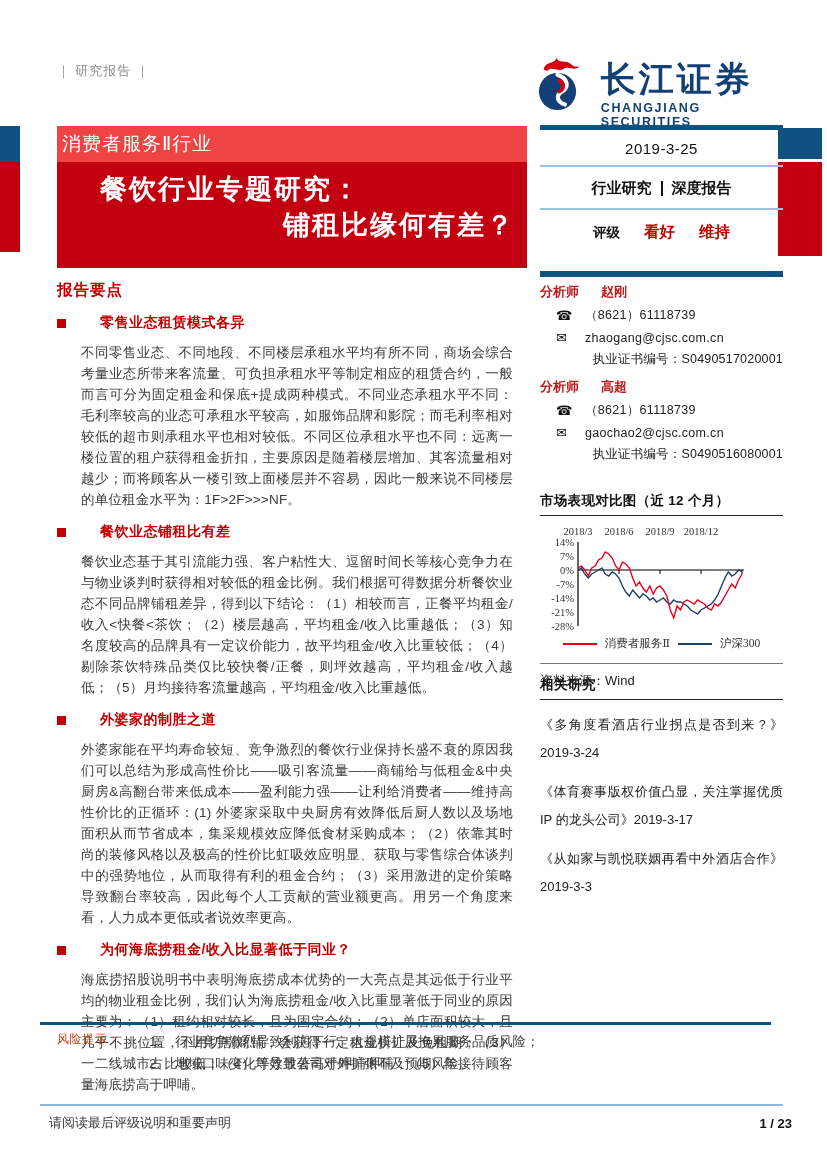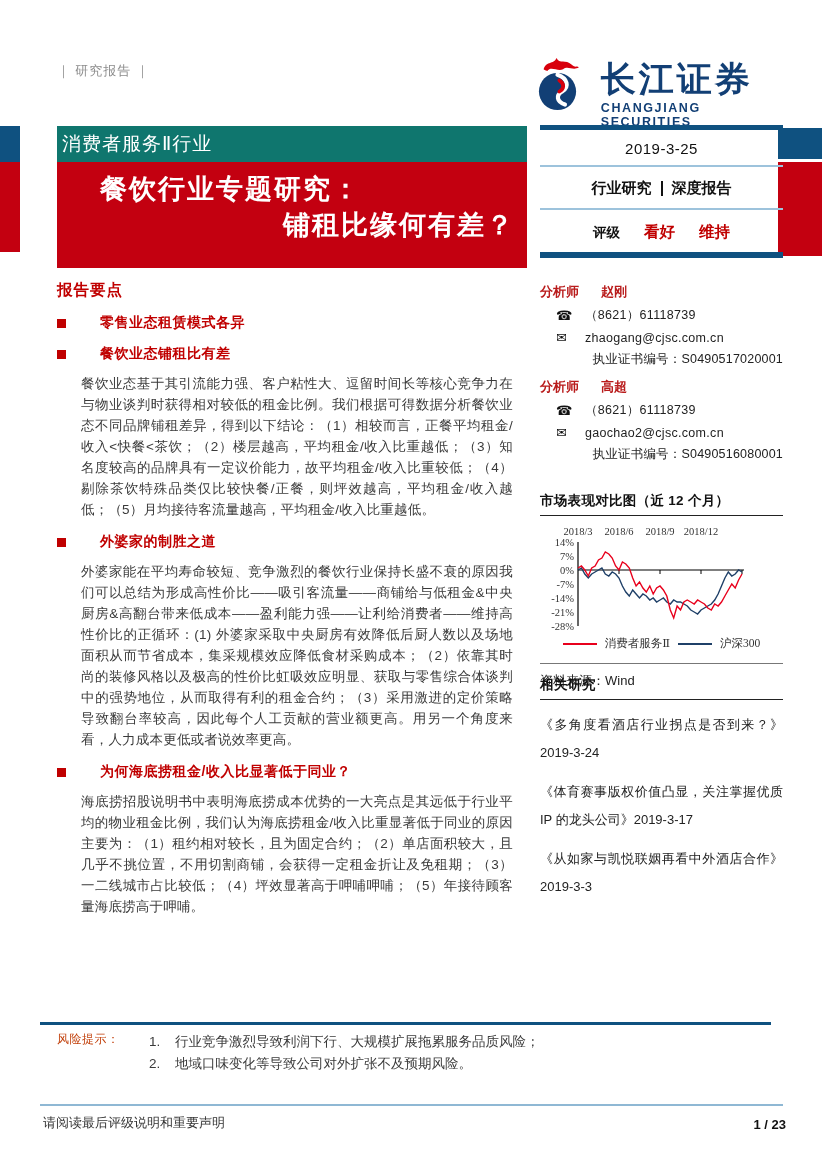--- a/index.html
+++ b/index.html
@@ -16,38 +16,38 @@
 
   
   .logo { left:538px; top:54px; width:245px; display:flex; align-items:flex-start; }
   .logo-icon { width:46px; height:62px; }
   .logo-txt { margin-left:20px; padding-top:8px; }
   .logo-cn { font-size:35px; font-weight:bold; color:#123f75; letter-spacing:3px; line-height:36px; font-family:"Liberation Serif","DejaVu Serif",serif; }
   .logo-en { font-size:12.5px; font-weight:bold; color:#123f75; letter-spacing:1.6px; margin-top:3px; }
 
   
   .band-strip-l { left:0; top:126px; width:20px; height:36px; background:#0f5180; }
-  .band-main   { left:57px; top:126px; width:470px; height:36px; background:#0f766e; display:flex; align-items:center; }
+  .band-main   { left:57px; top:126px; width:470px; height:36px; background:#ef4444; display:flex; align-items:center; }
   .band-main span { color:#fff; font-size:19px; letter-spacing:1px; padding-left:5px; }
   .red-strip-l { left:0; top:162px; width:20px; height:90px; background:#c30010; }
   .title-box   { left:57px; top:162px; width:470px; height:106px; background:#c30010; }
   .title-l1 { position:absolute; left:43px; top:9px; color:#fff; font-size:27px; font-weight:bold; letter-spacing:2px; font-family:"Liberation Serif","DejaVu Serif",serif; }
   .title-l2 { position:absolute; right:12px; top:45px; color:#fff; font-size:27px; font-weight:bold; letter-spacing:2px; font-family:"Liberation Serif","DejaVu Serif",serif; }
   .band-strip-r { left:778px; top:128px; width:44px; height:31px; background:#0f5180; }
   .red-strip-r  { left:778px; top:162px; width:44px; height:94px; background:#c30010; }
 
   
   .meta { left:540px; top:125px; width:243px; }
   .meta .bar { height:5px; background:#0f5180; }
   .meta .row { text-align:center; }
   .meta .date { font-size:15px; color:#111; padding:10px 0 8px; letter-spacing:.5px; }
   .meta .thin { height:2px; background:#9dc3dc; }
   .meta .cat { font-size:15px; font-weight:bold; color:#111; padding:12px 0 10px; display:flex; justify-content:center; align-items:center; gap:9px; }
   .meta .vsep { width:2px; height:15px; background:#111; display:inline-block; }
-  .meta .rating { display:flex; justify-content:center; align-items:baseline; gap:24px; padding:12px 0 9px; }
+  .meta .rating { display:flex; justify-content:center; align-items:baseline; gap:24px; padding:12px 0 28px; }
   .meta .rating .lbl { font-size:13.5px; font-weight:bold; color:#111; }
   .meta .rating .val { font-size:15.5px; font-weight:bold; color:#c00000; }
   .meta .bar2 { height:6px; background:#0f5180; }
 
   
   .analysts { left:540px; top:283px; width:243px; font-size:12.5px; color:#222; }
   .an-head { display:flex; gap:22px; font-weight:bold; color:#b91c1c; font-size:13px; margin-bottom:6px; }
   .an-line { display:flex; align-items:center; margin:0 0 6px 16px; }
   .an-line .ic { width:18px; font-size:13px; color:#111; }
   .an-line .tx { margin-left:11px; letter-spacing:.3px; }
@@ -82,21 +82,21 @@
   
   .risk-rule { left:40px; top:1022px; width:731px; height:3px; background:#0f5180; }
   .risk { left:57px; top:1031px; width:740px; display:flex; }
   .risk-label { font-size:12px; font-weight:normal; color:#c2410c; width:82px; flex:none; letter-spacing:.5px; }
   .risk-list { margin-left:10px; }
   .risk-item { display:flex; font-size:13.5px; color:#3a3a3a; line-height:22px; }
   .risk-item .num { width:26px; flex:none; }
 
   
   .foot-rule { left:40px; top:1104px; width:743px; height:2px; background:#8fb8d4; }
-  .footer { left:43px; top:1114px; width:743px; display:flex; justify-content:space-between; align-items:flex-end; }
+  .footer { left:49px; top:1114px; width:743px; display:flex; justify-content:space-between; align-items:center; }
   .foot-disc { font-size:13px; color:#333; }
   .foot-page { font-size:13px; font-weight:bold; color:#111; }
 </style>
 </head>
 <body>
 
 <div class="page">
 
   <div class="abs top-label">｜ 研究报告 ｜</div>
 
@@ -216,20 +216,21 @@
     <p class="rel-item"><span>《从如家与凯悦联姻再看中外酒店合作》</span><span>2019-3-3</span></p>
   </div>
 
   <div class="abs main">
     <div class="rep-heading">报告要点</div>
 
     <div class="sec-title">
       <span class="sq"></span>
       <span class="tt">零售业态租赁模式各异</span>
     </div>
+    <p class="para">不同零售业态、不同地段、不同楼层承租水平均有所不同，商场会综合考量业态所带来客流量、可负担承租水平等制定相应的租赁合约，一般而言可分为固定租金和保底+提成两种模式。不同业态承租水平不同：毛利率较高的业态可承租水平较高，如服饰品牌和影院；而毛利率相对较低的超市则承租水平也相对较低。不同区位承租水平也不同：远离一楼位置的租户获得租金折扣，主要原因是随着楼层增加、其客流量相对越少；而将顾客从一楼引致上面楼层并不容易，因此一般来说不同楼层的单位租金水平为：1F&gt;2F&gt;&gt;&gt;NF。</p>
 
     <div class="sec-title">
       <span class="sq"></span>
       <span class="tt">餐饮业态铺租比有差</span>
     </div>
     <p class="para">餐饮业态基于其引流能力强、客户粘性大、逗留时间长等核心竞争力在与物业谈判时获得相对较低的租金比例。我们根据可得数据分析餐饮业态不同品牌铺租差异，得到以下结论：（1）相较而言，正餐平均租金/收入&lt;快餐&lt;茶饮；（2）楼层越高，平均租金/收入比重越低；（3）知名度较高的品牌具有一定议价能力，故平均租金/收入比重较低；（4）剔除茶饮特殊品类仅比较快餐/正餐，则坪效越高，平均租金/收入越低；（5）月均接待客流量越高，平均租金/收入比重越低。</p>
 
     <div class="sec-title">
       <span class="sq"></span>
       <span class="tt">外婆家的制胜之道</span>

